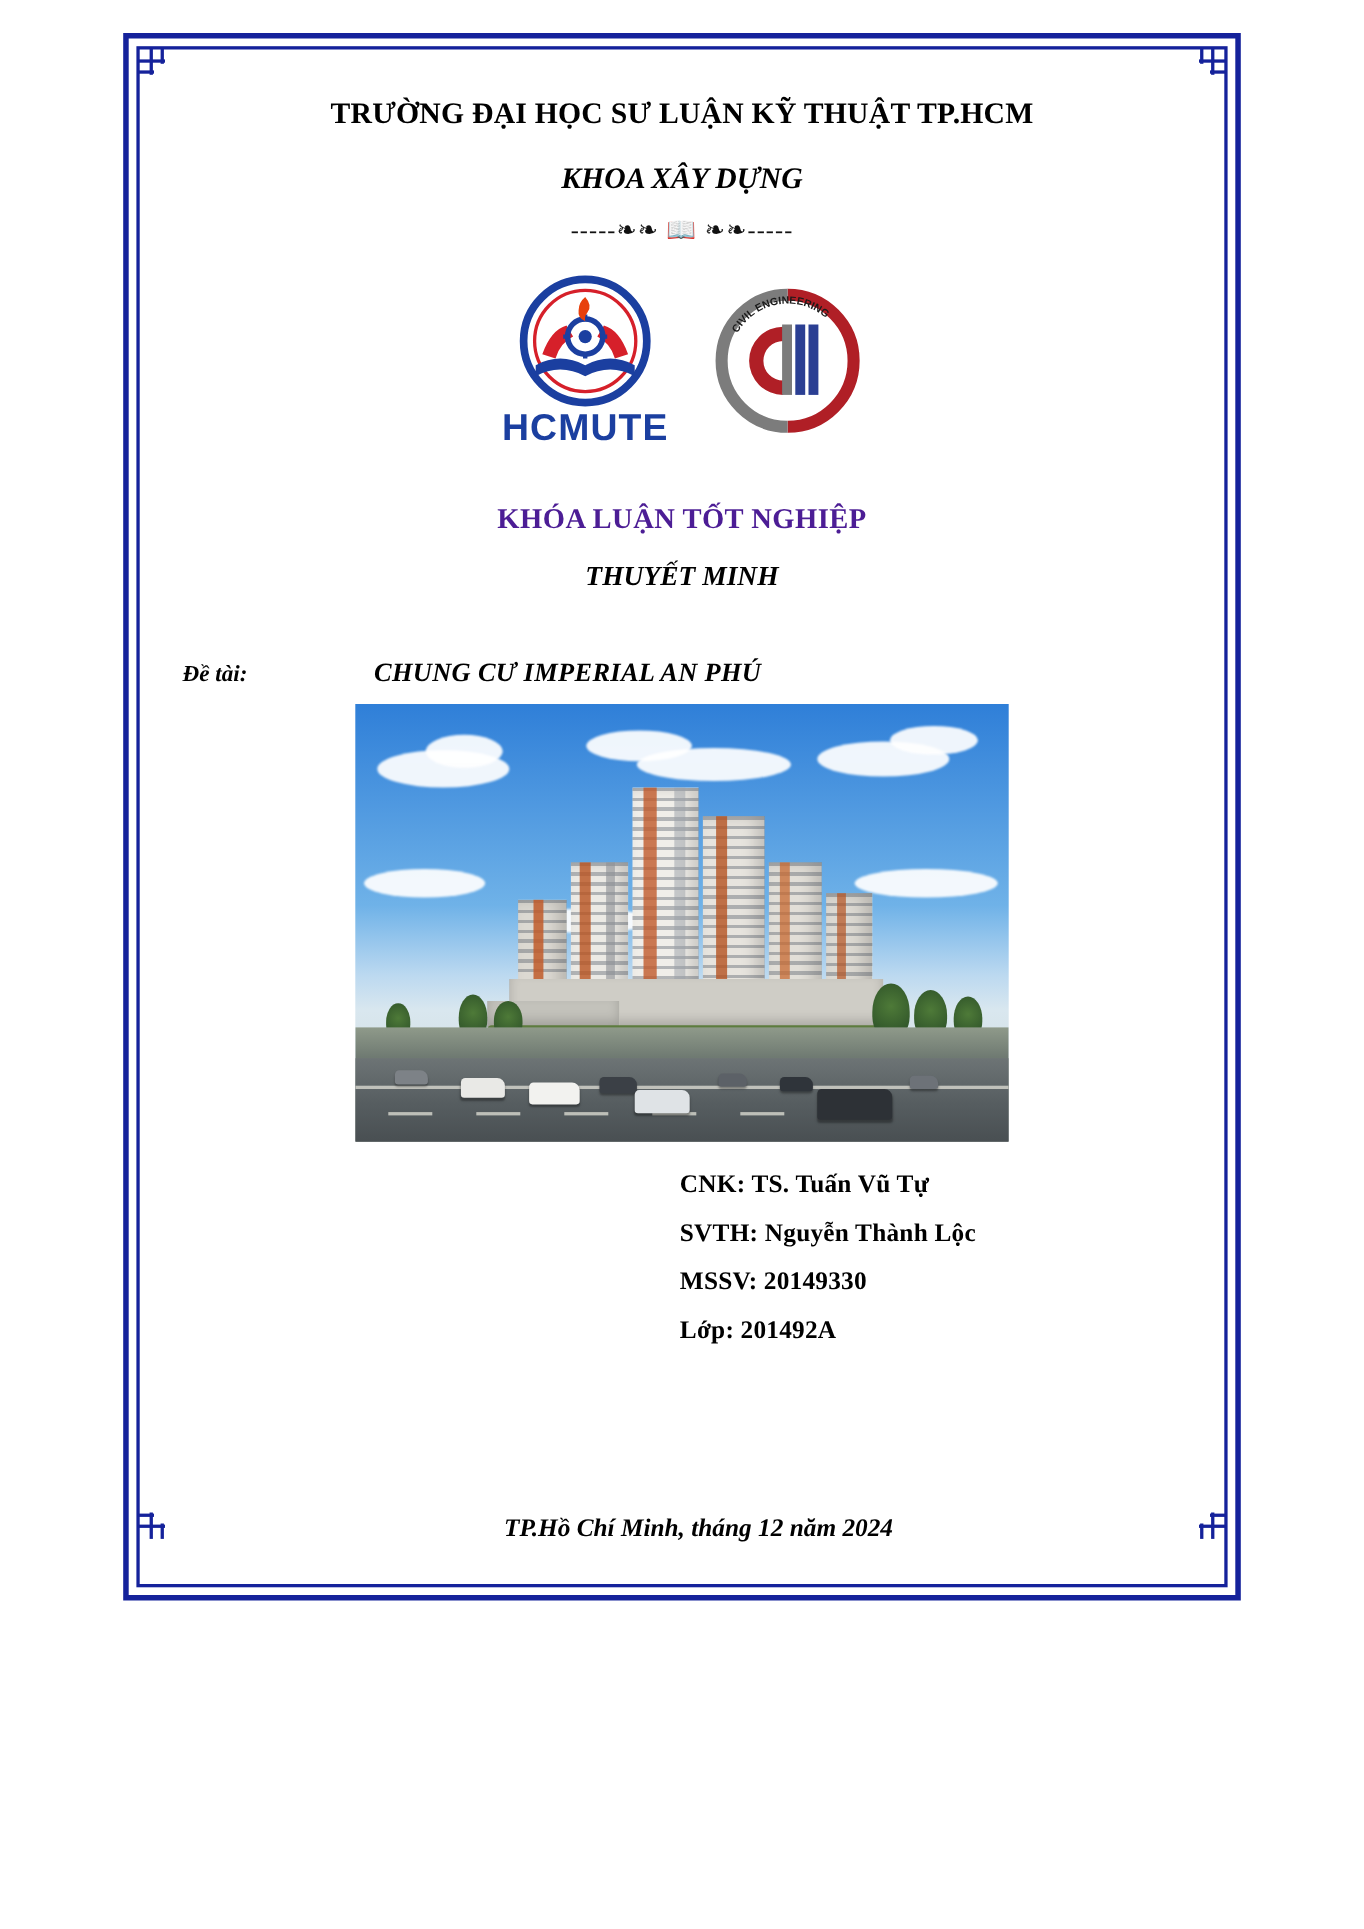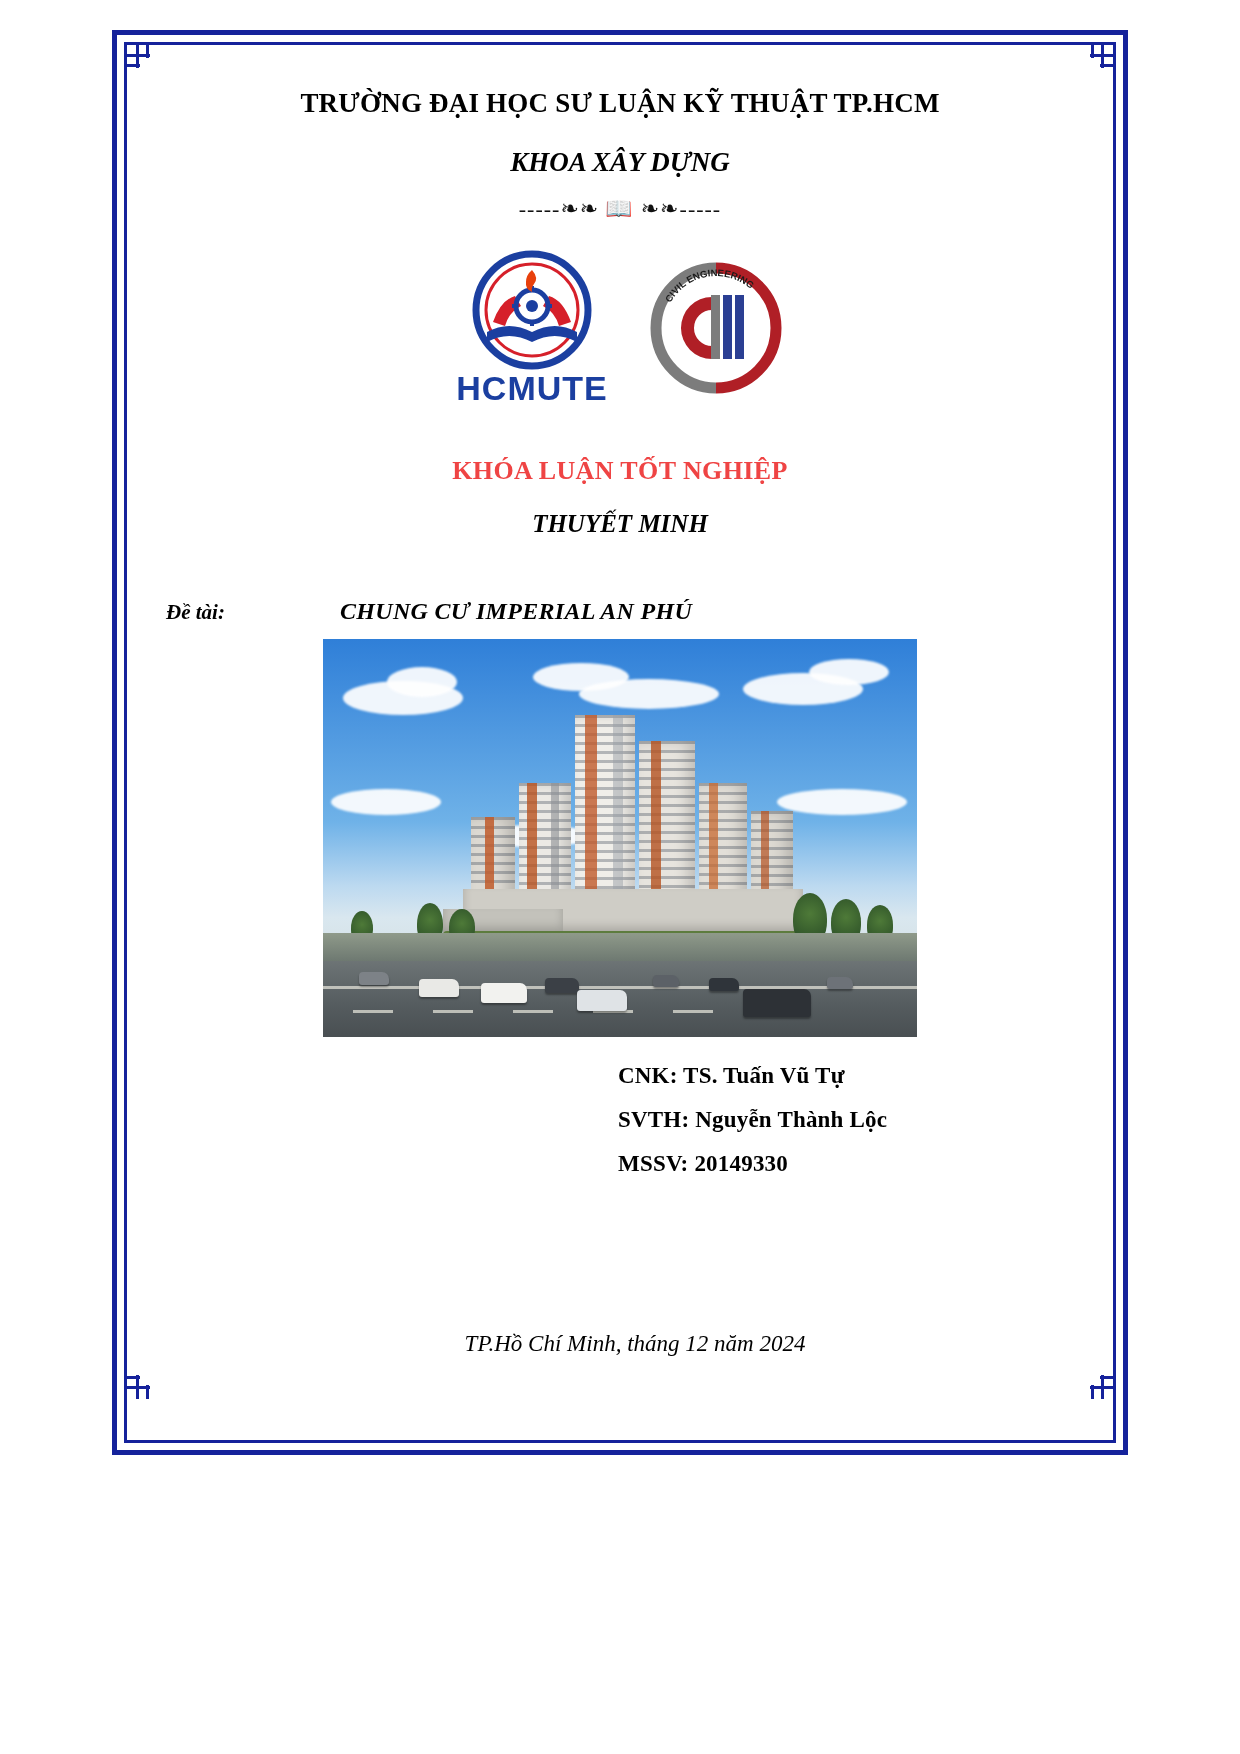--- a/index.html
+++ b/index.html
@@ -112,21 +112,21 @@
     display: flex;
     justify-content: center;
     align-items: center;
     gap: 42px;
   }
 
   .thesis-title {
     margin-top: 44px;
     font-size: 26px;
     font-weight: bold;
-    color: #ef4444;
+    color: #4c1d95;
     letter-spacing: 0.4px;
   }
   .thesis-sub {
     margin-top: 24px;
     font-size: 25px;
     font-weight: bold;
     font-style: italic;
   }
 
   .topic-row {
@@ -241,21 +241,21 @@
   .info-line {
     font-size: 23px;
     font-weight: bold;
     margin-bottom: 18px;
     letter-spacing: .2px;
   }
 
   .footer-place {
     margin-top: 154px;
     font-size: 23px;
-    font-weight: normal;
+    font-weight: bold;
     font-style: italic;
     text-align: center;
     padding-left: 30px;
   }
 
   
   .hcmute-text {
     font-family: "Liberation Sans", sans-serif;
     font-weight: bold;
     font-size: 34px;
@@ -425,18 +425,19 @@
       <div class="car" style="left:330px; bottom:50px; width:26px; height:12px; background:#5c6167;"></div>
       <div class="car" style="left:386px; bottom:46px; width:30px; height:13px; background:#2f343a;"></div>
       <div class="car" style="left:420px; bottom:20px; width:68px; height:28px; background:#2d3136;"></div>
       <div class="car" style="left:504px; bottom:48px; width:26px; height:12px; background:#6d7278;"></div>
     </div>
 
     <div class="info-block">
       <div class="info-line">CNK: TS. Tuấn Vũ Tự</div>
       <div class="info-line">SVTH: Nguyễn Thành Lộc</div>
       <div class="info-line">MSSV: 20149330</div>
+      <div class="info-line">Lớp: 201492A</div>
     </div>
 
     <div class="footer-place">TP.Hồ Chí Minh, tháng 12 năm 2024</div>
 
   </div>
 </div>
 
 </body></html>

